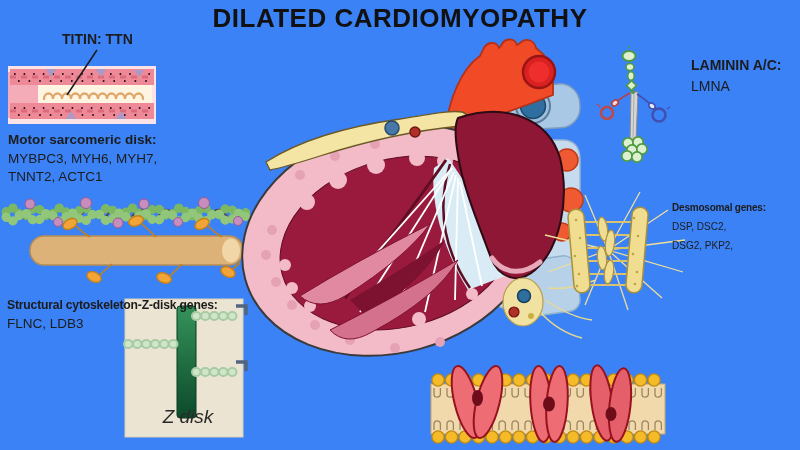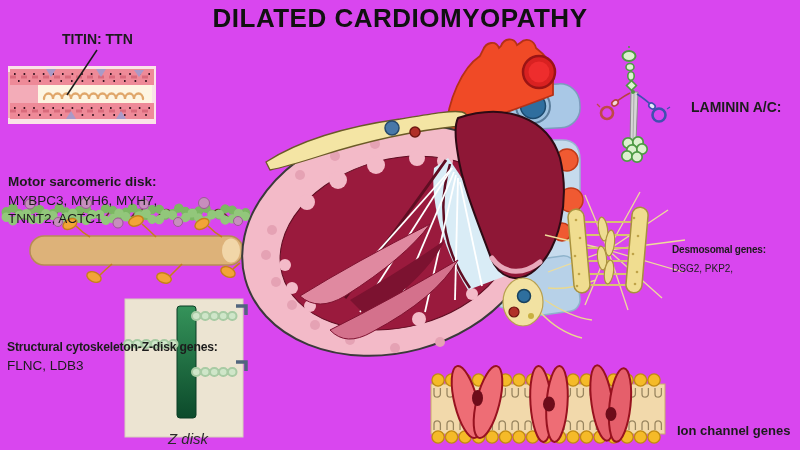--- a/index.html
+++ b/index.html
@@ -1,33 +1,33 @@
 <!DOCTYPE html>
 <html><head>
 <meta charset="utf-8">
 <style>
   html,body{margin:0;padding:0;background:#ffffff;}
-  #canvas{position:relative;width:800px;height:450px;background:#d946ef;overflow:hidden;
+  #canvas{position:relative;width:800px;height:450px;background:#3b82f6;overflow:hidden;
           font-family:"Liberation Sans", sans-serif;color:#1c1c1c;}
   #art{position:absolute;left:0;top:0;}
   .txt{position:absolute;white-space:nowrap;}
   #title{left:0;top:3px;width:800px;text-align:center;font-size:26px;font-weight:bold;letter-spacing:.5px;color:#111;}
   #titin-label{left:62px;top:31px;font-size:14px;font-weight:bold;}
   .block{line-height:18.5px;font-size:13.5px;}
-  .block .head{font-weight:bold;margin-top:42px;}
+  .block .head{font-weight:bold;}
   #motor-block{left:8px;top:131px;}
   #structural-block{left:7px;top:296px;}
   #structural-block .head{font-size:12.2px;letter-spacing:-.2px;}
   #laminin-block{left:691px;top:55px;line-height:21px;font-size:14px;}
   #laminin-block .head{font-weight:bold;}
   #desmo-block{left:672px;top:198px;line-height:19px;font-size:10px;}
   #desmo-block .head{font-weight:bold;letter-spacing:-.2px;}
   #ion-block{left:677px;top:379px;line-height:19px;font-size:13px;}
   #ion-block .head{font-weight:bold;}
-  #zdisk-caption{left:150px;top:406px;width:76px;text-align:center;font-style:italic;font-size:15px;color:#2a2a2a;margin-top:24px;}
+  #zdisk-caption{left:150px;top:406px;width:76px;text-align:center;font-style:italic;font-size:19px;color:#2a2a2a;}
 </style>
 </head>
 <body>
 
 <div id="canvas">
 
 <svg id="art" width="800" height="450" viewBox="0 0 800 450">
   <defs>
     <linearGradient id="zg" x1="0" y1="0" x2="0" y2="1">
       <stop offset="0" stop-color="#35935a"></stop>
@@ -283,24 +283,25 @@
 
   <div id="structural-block" class="txt block">
     <div class="head">Structural cytoskeleton-Z-disk genes:</div>
     <div>FLNC, LDB3</div>
   </div>
 
   <div id="zdisk-caption" class="txt">Z disk</div>
 
   <div id="laminin-block" class="txt block">
     <div class="head">LAMININ A/C:</div>
+    <div>LMNA</div>
   </div>
 
   <div id="desmo-block" class="txt block">
     <div class="head">Desmosomal genes:</div>
+    <div>DSP, DSC2,</div>
     <div>DSG2, PKP2,</div>
   </div>
 
   <div id="ion-block" class="txt block">
-    <div class="head">Ion channel genes</div>
   </div>
 
 </div>
 
 </body></html>

